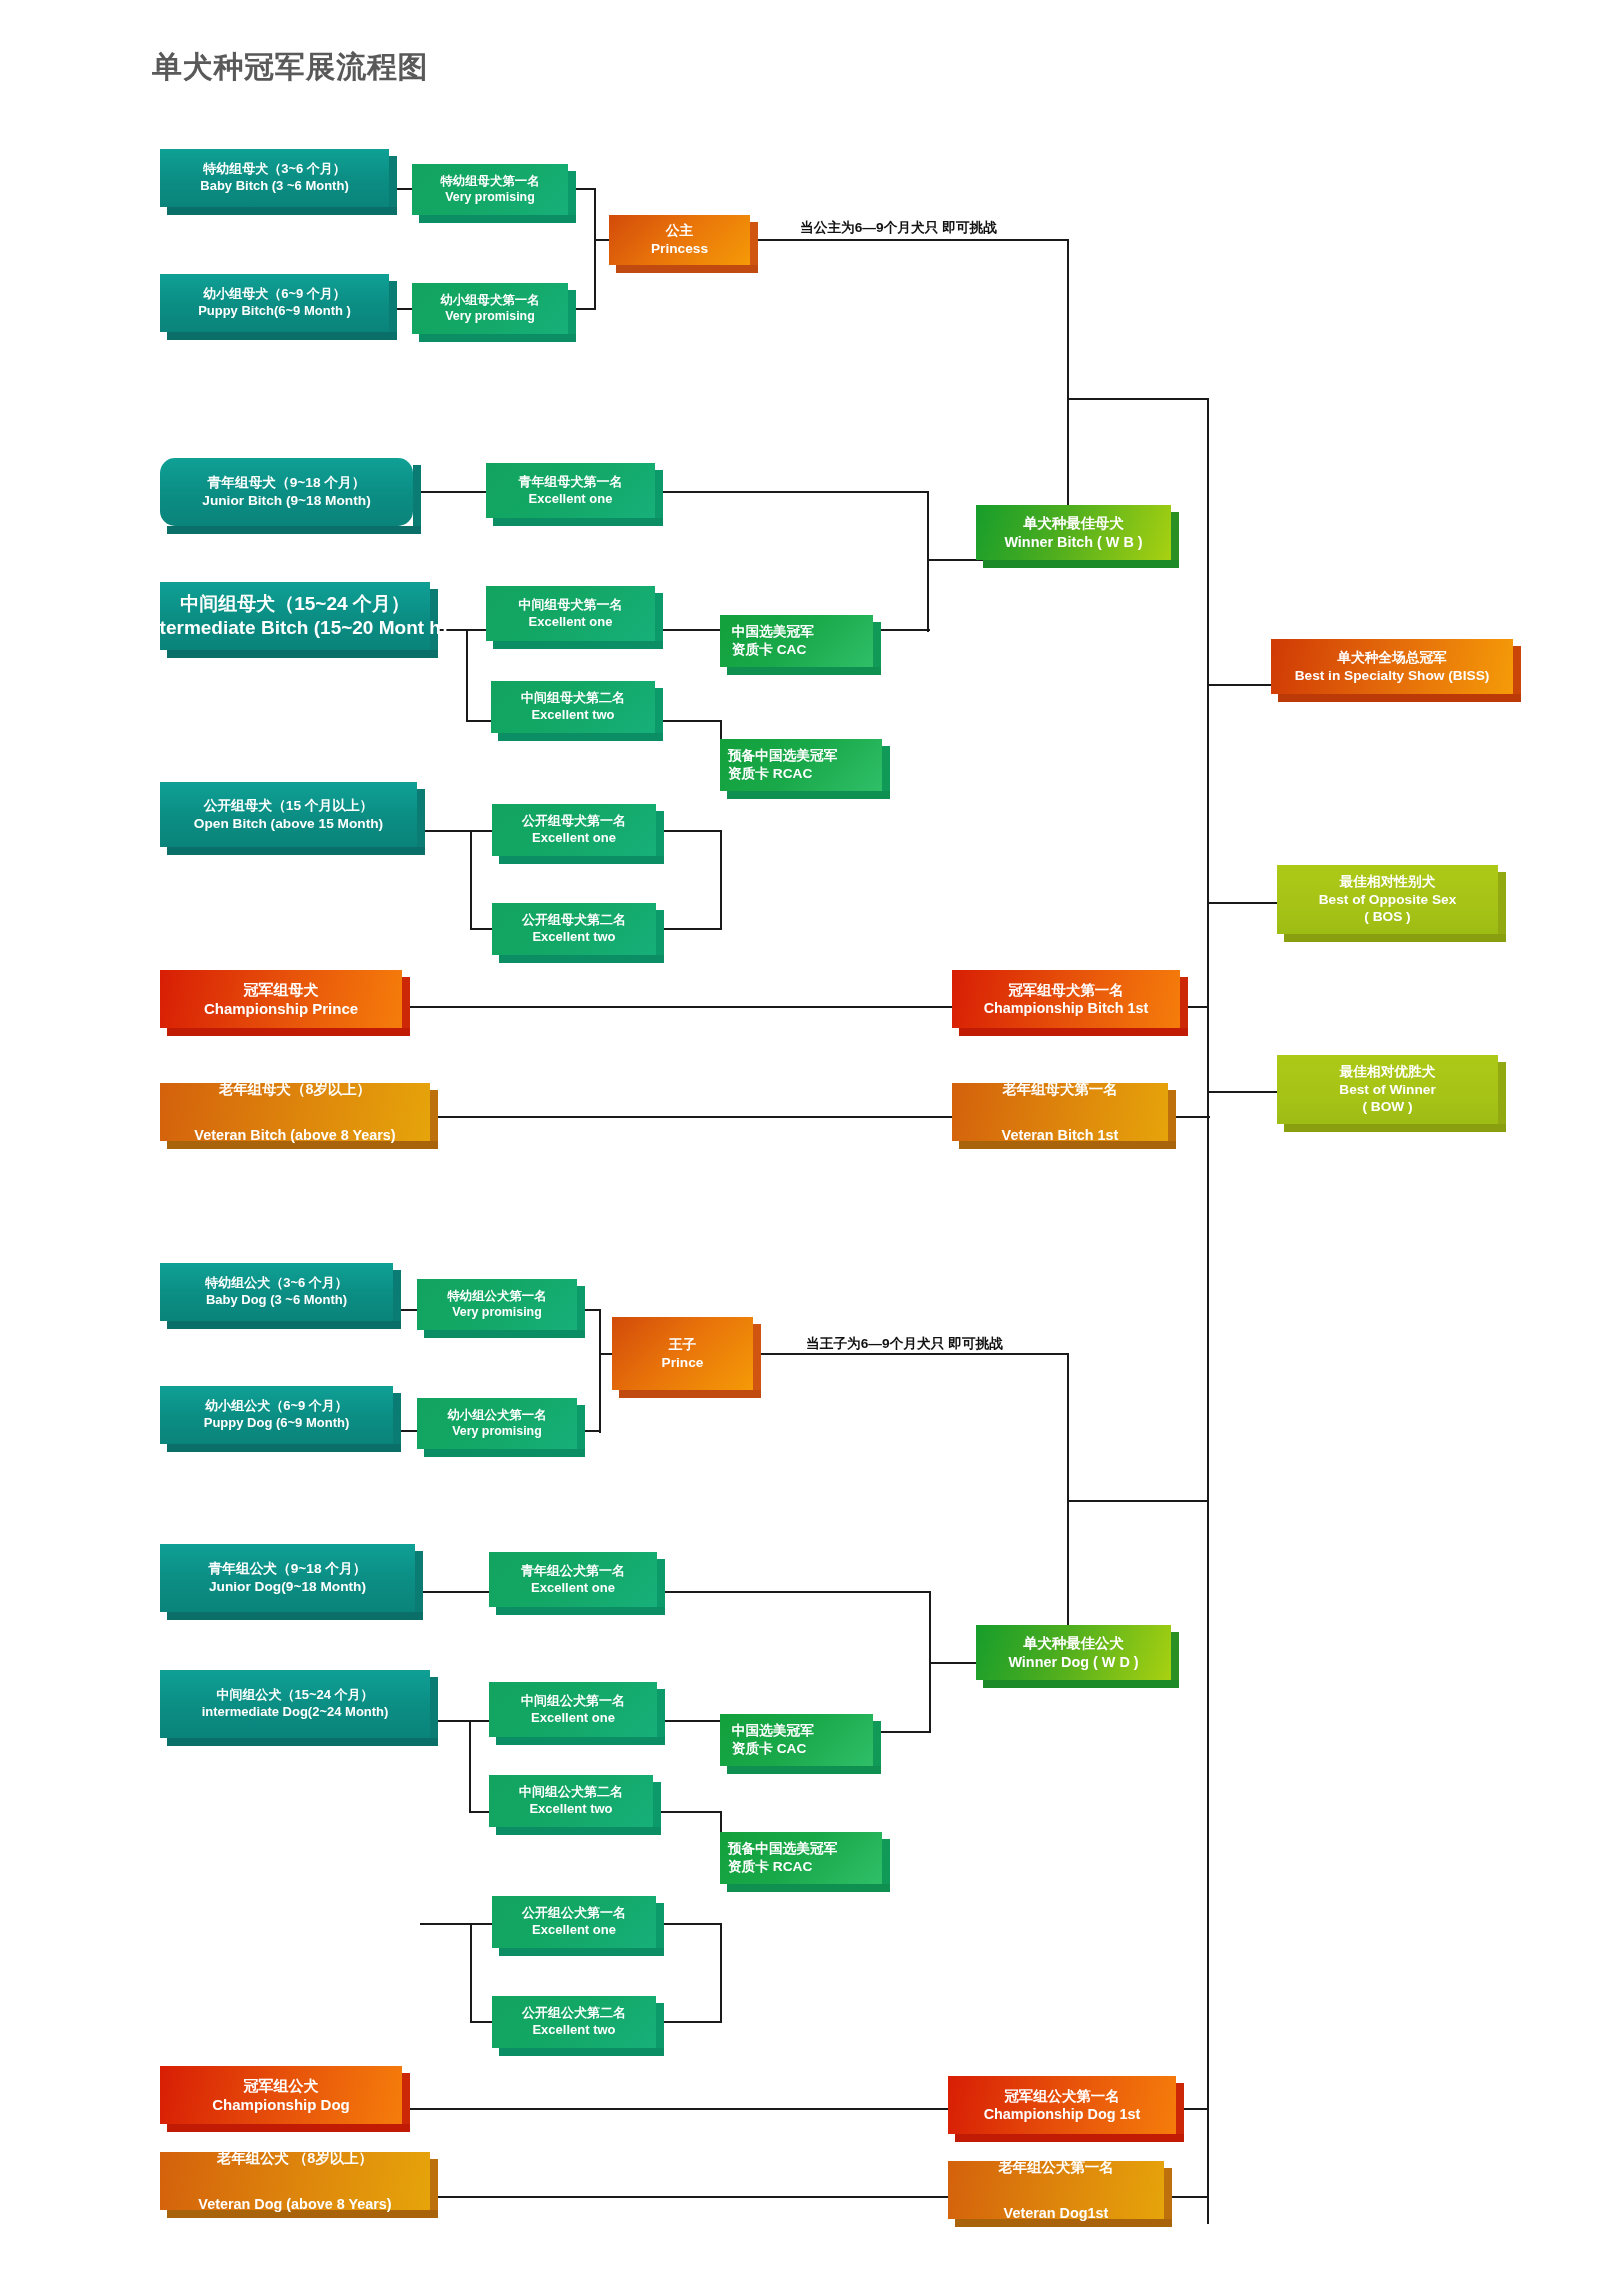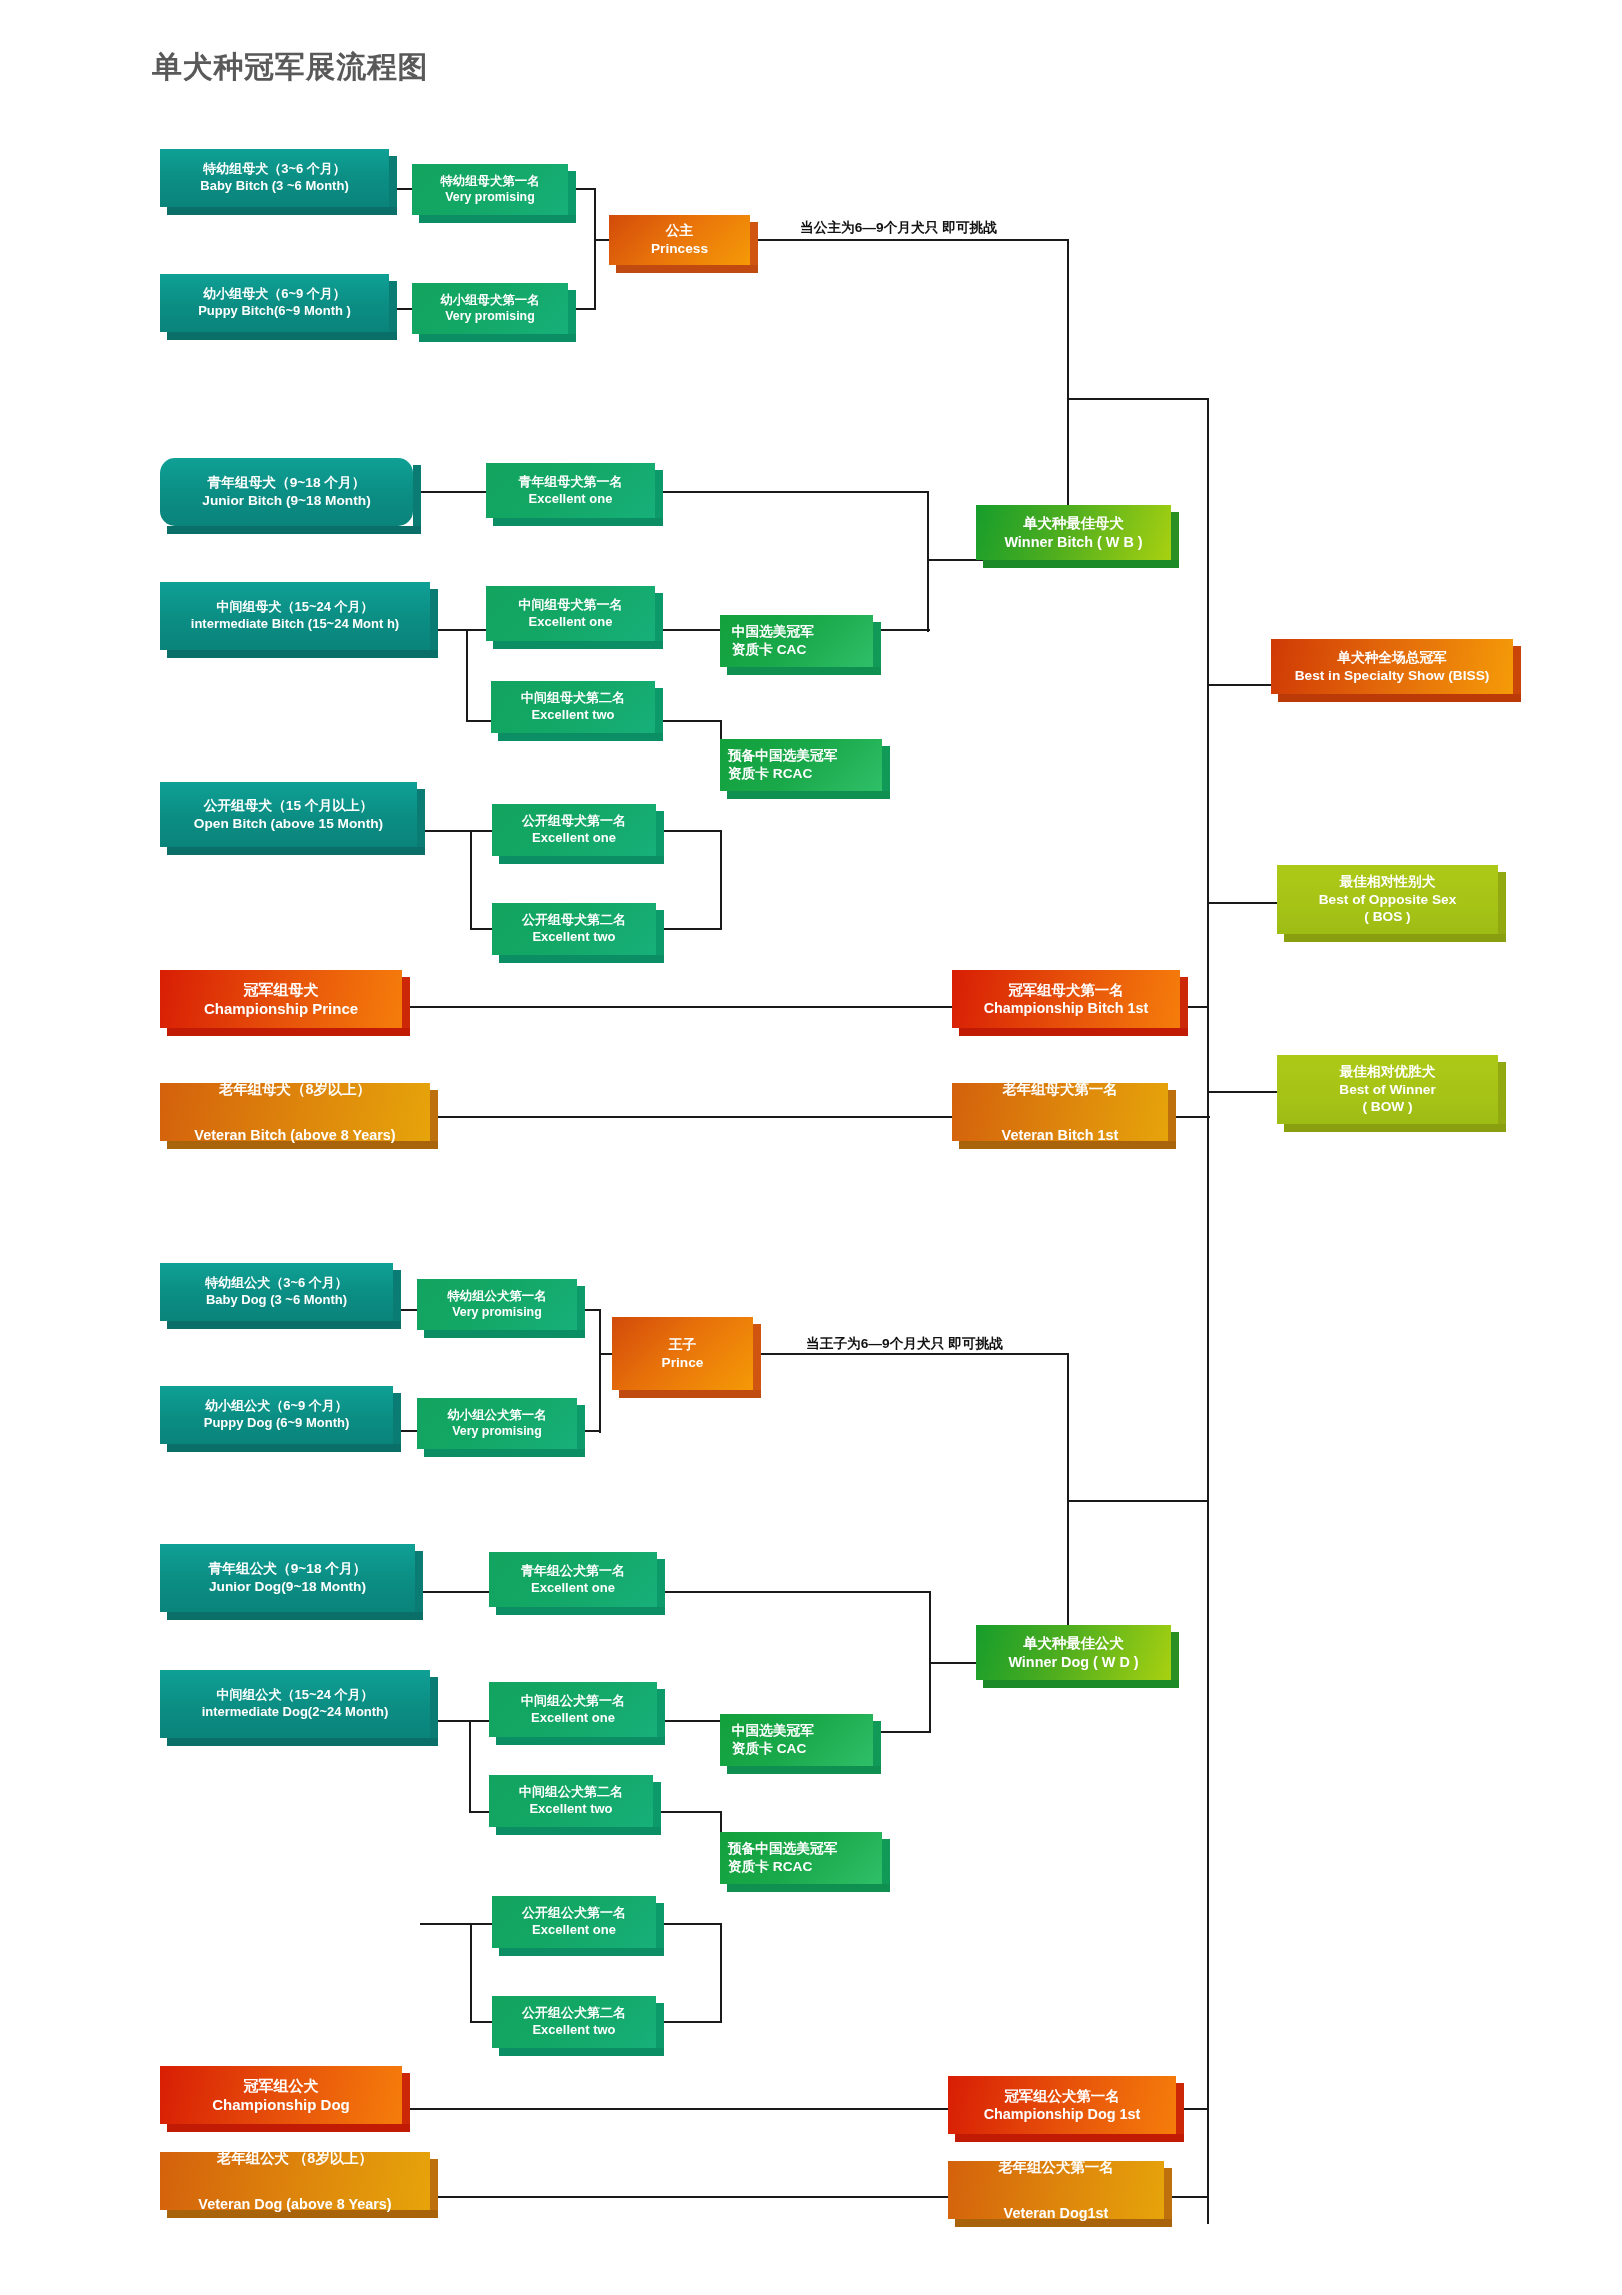--- a/index.html
+++ b/index.html
@@ -120,23 +120,23 @@
     <span class="l1">青年组母犬（9~18 个月）</span>
     <span class="l2">Junior Bitch (9~18 Month)</span>
   </div>
   <div class="box green" style="left:486px;top:463px;width:169px;height:55px;font-size:13px;">
     <span class="l1">青年组母犬第一名</span>
     <span class="l2">Excellent one</span>
   </div>
   <div class="ln h" style="left:411px;top:491px;width:77px;"></div>
   <div class="ln h" style="left:653px;top:491px;width:275px;"></div>
 
-  <div class="box teal" style="left:160px;top:582px;width:270px;height:68px;font-size:13px;">
+  <div class="box teal" style="left:160px;top:582px;width:270px;height:68px;font-size:19px;">
     <span class="l1">中间组母犬（15~24 个月）</span>
-    <span class="l2">intermediate Bitch (15~24 Mont h)</span>
+    <span class="l2">intermediate Bitch (15~20 Mont h)</span>
   </div>
   <div class="box green" style="left:486px;top:586px;width:169px;height:55px;font-size:13px;">
     <span class="l1">中间组母犬第一名</span>
     <span class="l2">Excellent one</span>
   </div>
   <div class="box green" style="left:491px;top:681px;width:164px;height:52px;font-size:13px;">
     <span class="l1">中间组母犬第二名</span>
     <span class="l2">Excellent two</span>
   </div>
   <div class="ln h" style="left:428px;top:629px;width:60px;"></div>

